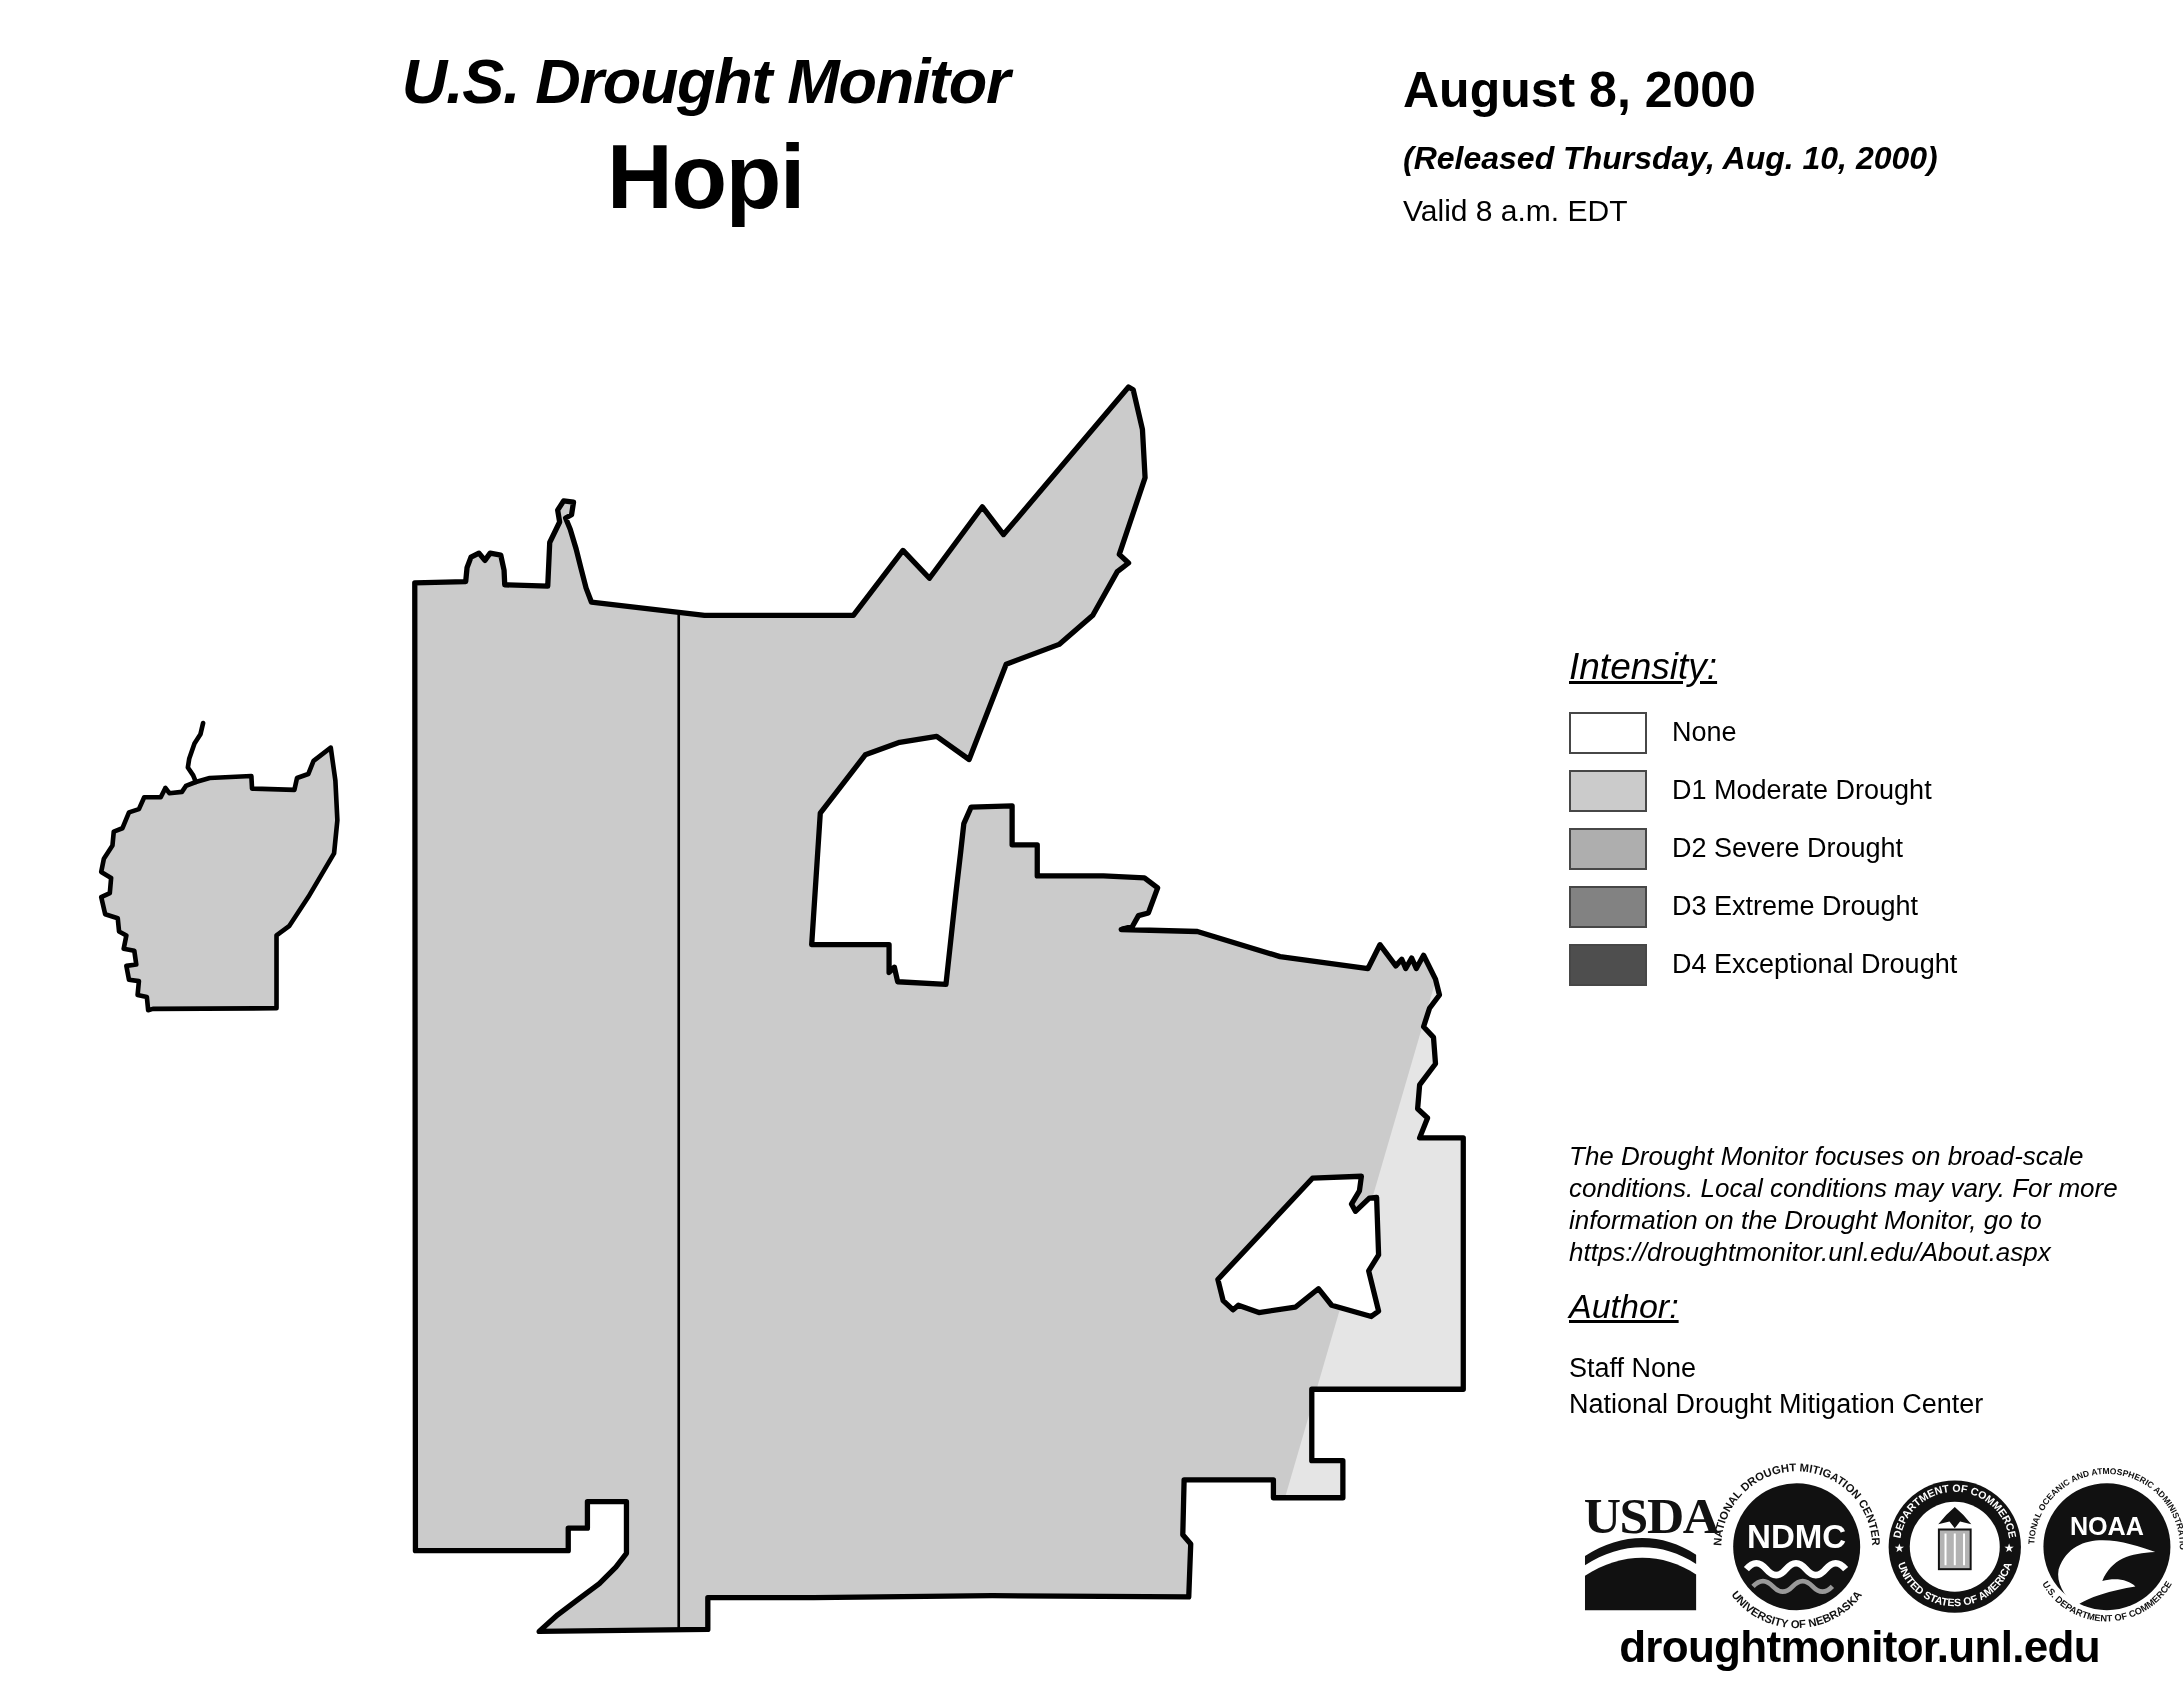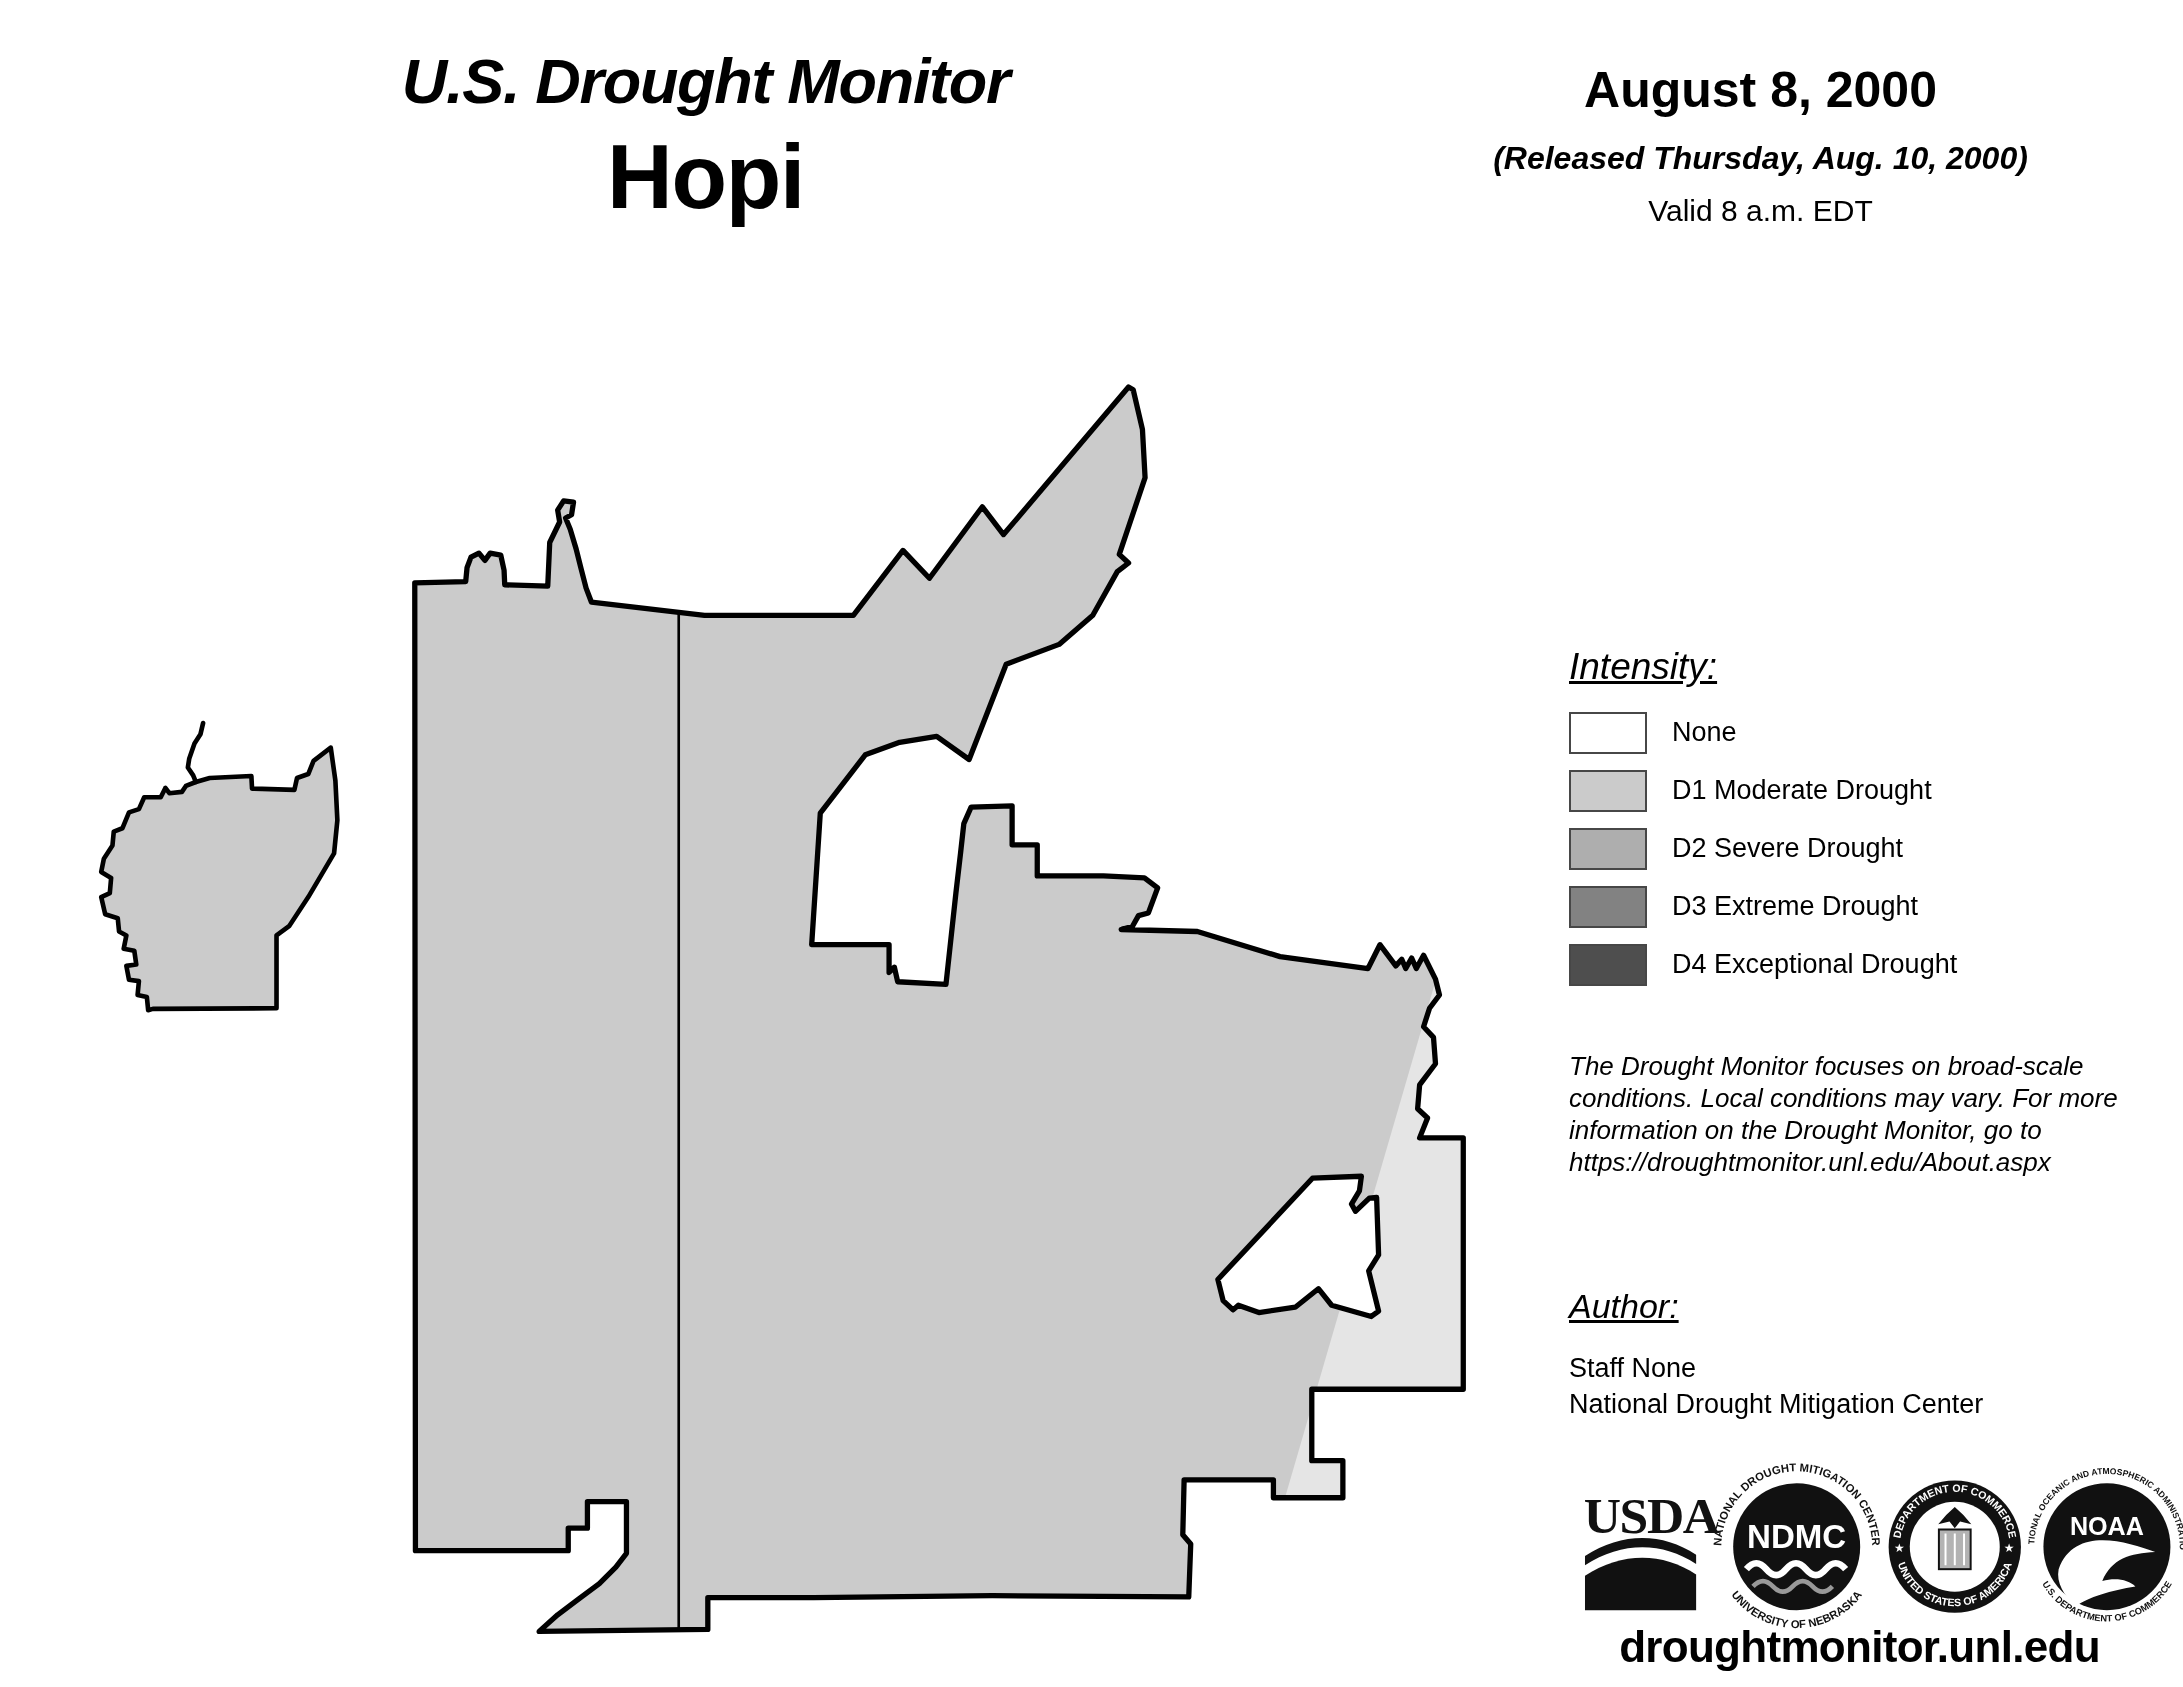--- a/index.html
+++ b/index.html
@@ -2,30 +2,30 @@
 <html style="font-size:10.6px"><head>
 <meta charset="utf-8">
 <style>
   html,body{margin:0;padding:0;background:#ffffff;}
   .page{position:relative;width:2183px;height:1687px;background:#ffffff;overflow:hidden;
         font-family:"Liberation Sans", sans-serif;color:#000;}
   .map-svg{position:absolute;left:0;top:0;width:2183px;height:1687px;}
   .title-block{position:absolute;left:322px;top:45px;width:767px;text-align:center;}
   .dm-title{font-size:63px;font-weight:bold;font-style:italic;letter-spacing:-1.3px;}
   .dm-area{font-size:91px;font-weight:bold;margin-top:8px;letter-spacing:-1.3px;}
-  .date-block{position:absolute;left:1403px;top:61px;width:715px;text-align:center;}
+  .date-block{position:absolute;left:1403px;top:61px;width:715px;text-align:left;}
   .dm-date{font-size:50px;font-weight:bold;}
   .dm-released{font-size:32px;font-weight:bold;font-style:italic;margin-top:21px;}
   .dm-valid{font-size:30px;font-weight:normal;margin-top:17px;}
   .legend{position:absolute;left:1569px;top:646px;width:582px;}
   .legend-heading{font-size:37px;font-style:italic;text-decoration:underline;margin-bottom:22.5px;}
   .legend-row{display:flex;align-items:center;height:44px;margin-bottom:14px;}
   .swatch{width:74px;height:38px;border:2.6px solid #474747;flex:0 0 auto;}
   .legend-label{font-size:27px;margin-left:25px;white-space:nowrap;}
-  .disclaimer{position:absolute;left:1569px;top:1050px;width:609px;
+  .disclaimer{position:absolute;left:1569px;top:1140px;width:609px;
               font-size:26px;font-style:italic;line-height:32px;}
   .author{position:absolute;left:1569px;top:1287px;width:609px;}
   .author-heading{font-size:34px;font-style:italic;text-decoration:underline;margin-bottom:24px;}
   .author-line{font-size:27px;line-height:36px;}
   .footer-url{position:absolute;left:1542px;top:1622px;width:635px;text-align:center;
               font-size:44px;font-weight:bold;letter-spacing:-0.7px;}
   .usda-word{font-family:"Liberation Serif", serif;}
 </style>
 </head>
 <body>

